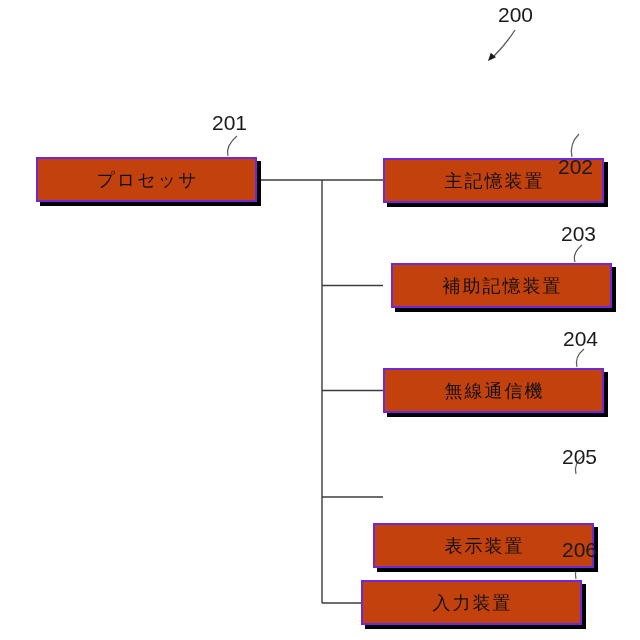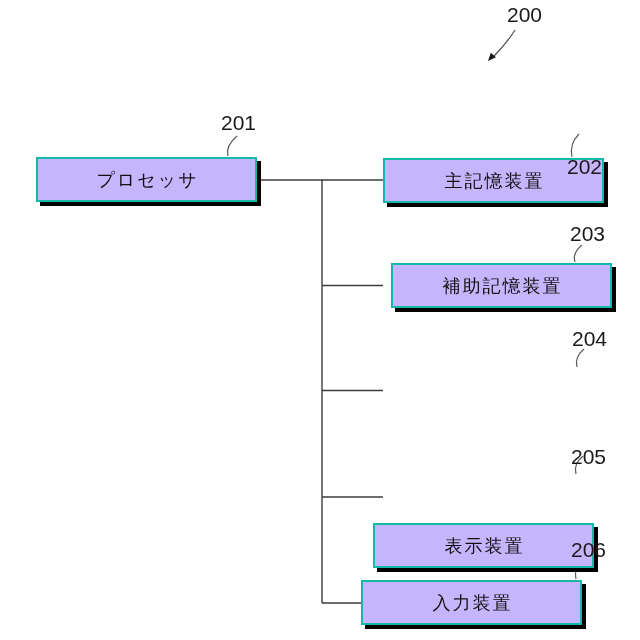--- a/index.html
+++ b/index.html
@@ -10,35 +10,35 @@
     overflow: hidden;
     font-family: "Liberation Sans", "DejaVu Sans", sans-serif;
     color: #111111;
   }
   .diagram { position: absolute; inset: 0; }
   svg.lines { position: absolute; left: 0; top: 0; }
   .box {
     position: absolute;
     width: 221px; height: 45px;
     box-sizing: border-box;
-    background: #c4b5fd;
-    border: 2px solid #14b8a6;
+    background: #c2410c;
+    border: 2px solid #6d28d9;
     box-shadow: 4px 4px 0 #000000;
     display: flex; align-items: center; justify-content: center;
   }
   .box-label {
     font-size: 18px;
     letter-spacing: 2px;
     text-indent: 2px;
     white-space: nowrap;
   }
   .ref {
     position: absolute;
     width: 44px;
-    text-align: right;
+    text-align: left;
     font-size: 21px;
     line-height: 1.15;
     color: #1a1a1a;
   }
 </style>
 </head>
 <body>
 
 <div class="diagram">
 
@@ -78,20 +78,23 @@
   <div class="box" style="left:383px; top:158px;">
     <span class="box-label">主記憶装置</span>
   </div>
   <span class="ref" style="left:558px; top:111px;margin-top:44px;">202</span>
 
   <div class="box" style="left:391px; top:263px;">
     <span class="box-label">補助記憶装置</span>
   </div>
   <span class="ref" style="left:561px; top:222px;">203</span>
 
+  <div class="box" style="left:383px; top:368px;">
+    <span class="box-label">無線通信機</span>
+  </div>
   <span class="ref" style="left:563px; top:327px;">204</span>
 
   <div class="box" style="left:373px; top:475px;margin-top:48px;">
     <span class="box-label">表示装置</span>
   </div>
   <span class="ref" style="left:562px; top:433px;margin-top:12px;">205</span>
 
   <div class="box" style="left:361px; top:580px;">
     <span class="box-label">入力装置</span>
   </div>

